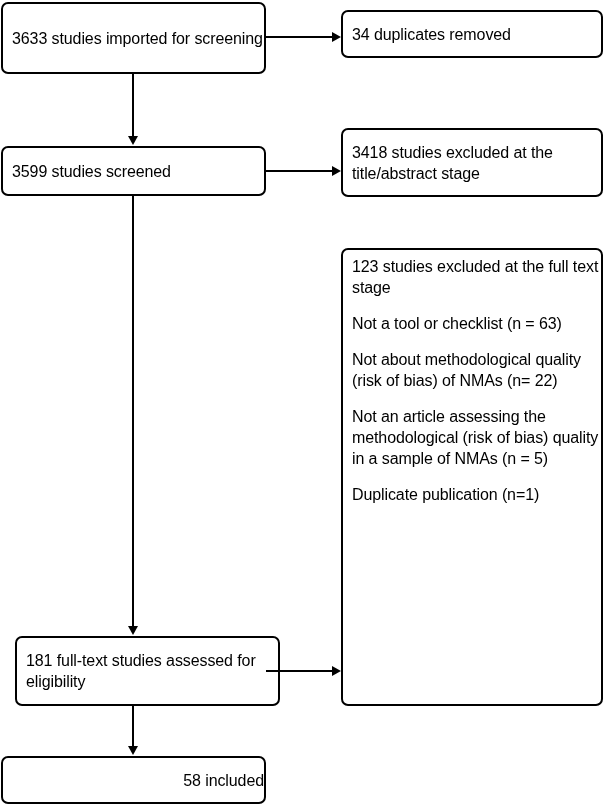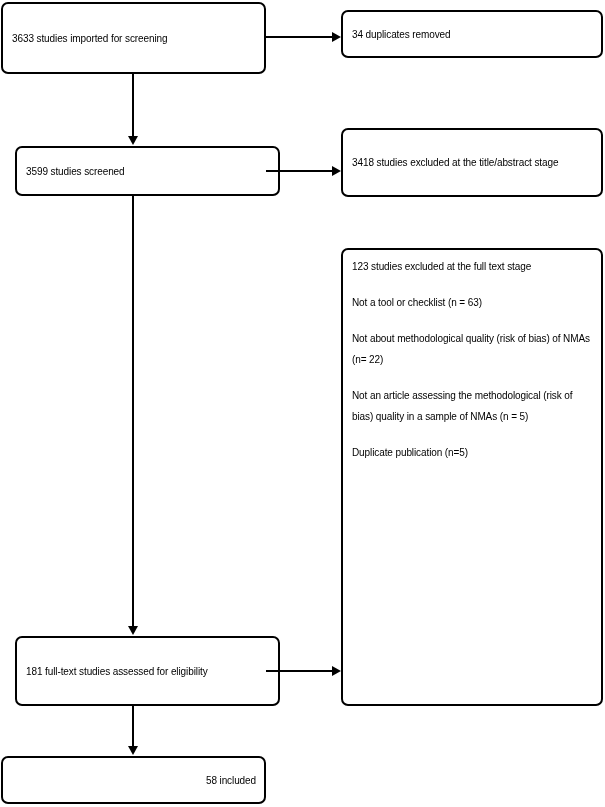--- a/index.html
+++ b/index.html
@@ -17,42 +17,42 @@
     overflow: hidden;
   }
 
   
   .node {
     position: absolute;
     box-sizing: border-box;
     background: #ffffff;
     border: 2px solid #000000;
     border-radius: 7px;
-    padding: 6px 8px 6px 9px;
-    font-size: 10px;
+    padding: 6px 0 6px 9px;
+    font-size: 16px;
     line-height: 21px;
     color: #000000;
     letter-spacing: -0.1px;
   }
   .node.vcenter {
     display: flex;
     flex-direction: column;
     justify-content: center;
   }
   .node p {
     margin: 0;
   }
   
   .node.stack p + p {
     margin-top: 15px;
   }
 
   
   #box-imported      { left: 1px;   top: 2px;   width: 265px; height: 72px; }
-  #box-screened      { left: 15px;   top: 146px; width: 265px; height: 50px; }
+  #box-screened      { left: 1px;   top: 146px; width: 265px; height: 50px; }
   #box-fulltext      { left: 15px;   top: 636px; width: 265px; height: 70px; }
   #box-included      { left: 1px;   top: 756px; width: 265px; height: 48px; text-align: right; }
 
   #box-duplicates    { left: 341px; top: 10px;  width: 262px; height: 48px; }
   #box-excluded-ta   { left: 341px; top: 128px; width: 262px; height: 69px; }
   #box-excluded-ft   { left: 341px; top: 248px; width: 262px; height: 458px; }
 
   
   .vline {
     position: absolute;
@@ -129,21 +129,21 @@
 
   <div class="node vcenter" id="box-excluded-ta">
     <p>3418 studies excluded at the title/abstract stage</p>
   </div>
 
   <div class="node stack" id="box-excluded-ft">
     <p>123 studies excluded at the full text stage</p>
     <p>Not a tool or checklist (n = 63)</p>
     <p>Not about methodological quality (risk of bias) of NMAs (n= 22)</p>
     <p>Not an article assessing the methodological (risk of bias) quality in a sample of NMAs (n = 5)</p>
-    <p>Duplicate publication (n=5)</p>
+    <p>Duplicate publication (n=1)</p>
   </div>
 
   <div class="vline" id="conn-v1"></div>
   <div class="arrow-down" id="conn-v1-head"></div>
 
   <div class="vline" id="conn-v2"></div>
   <div class="arrow-down" id="conn-v2-head"></div>
 
   <div class="vline" id="conn-v3"></div>
   <div class="arrow-down" id="conn-v3-head"></div>

